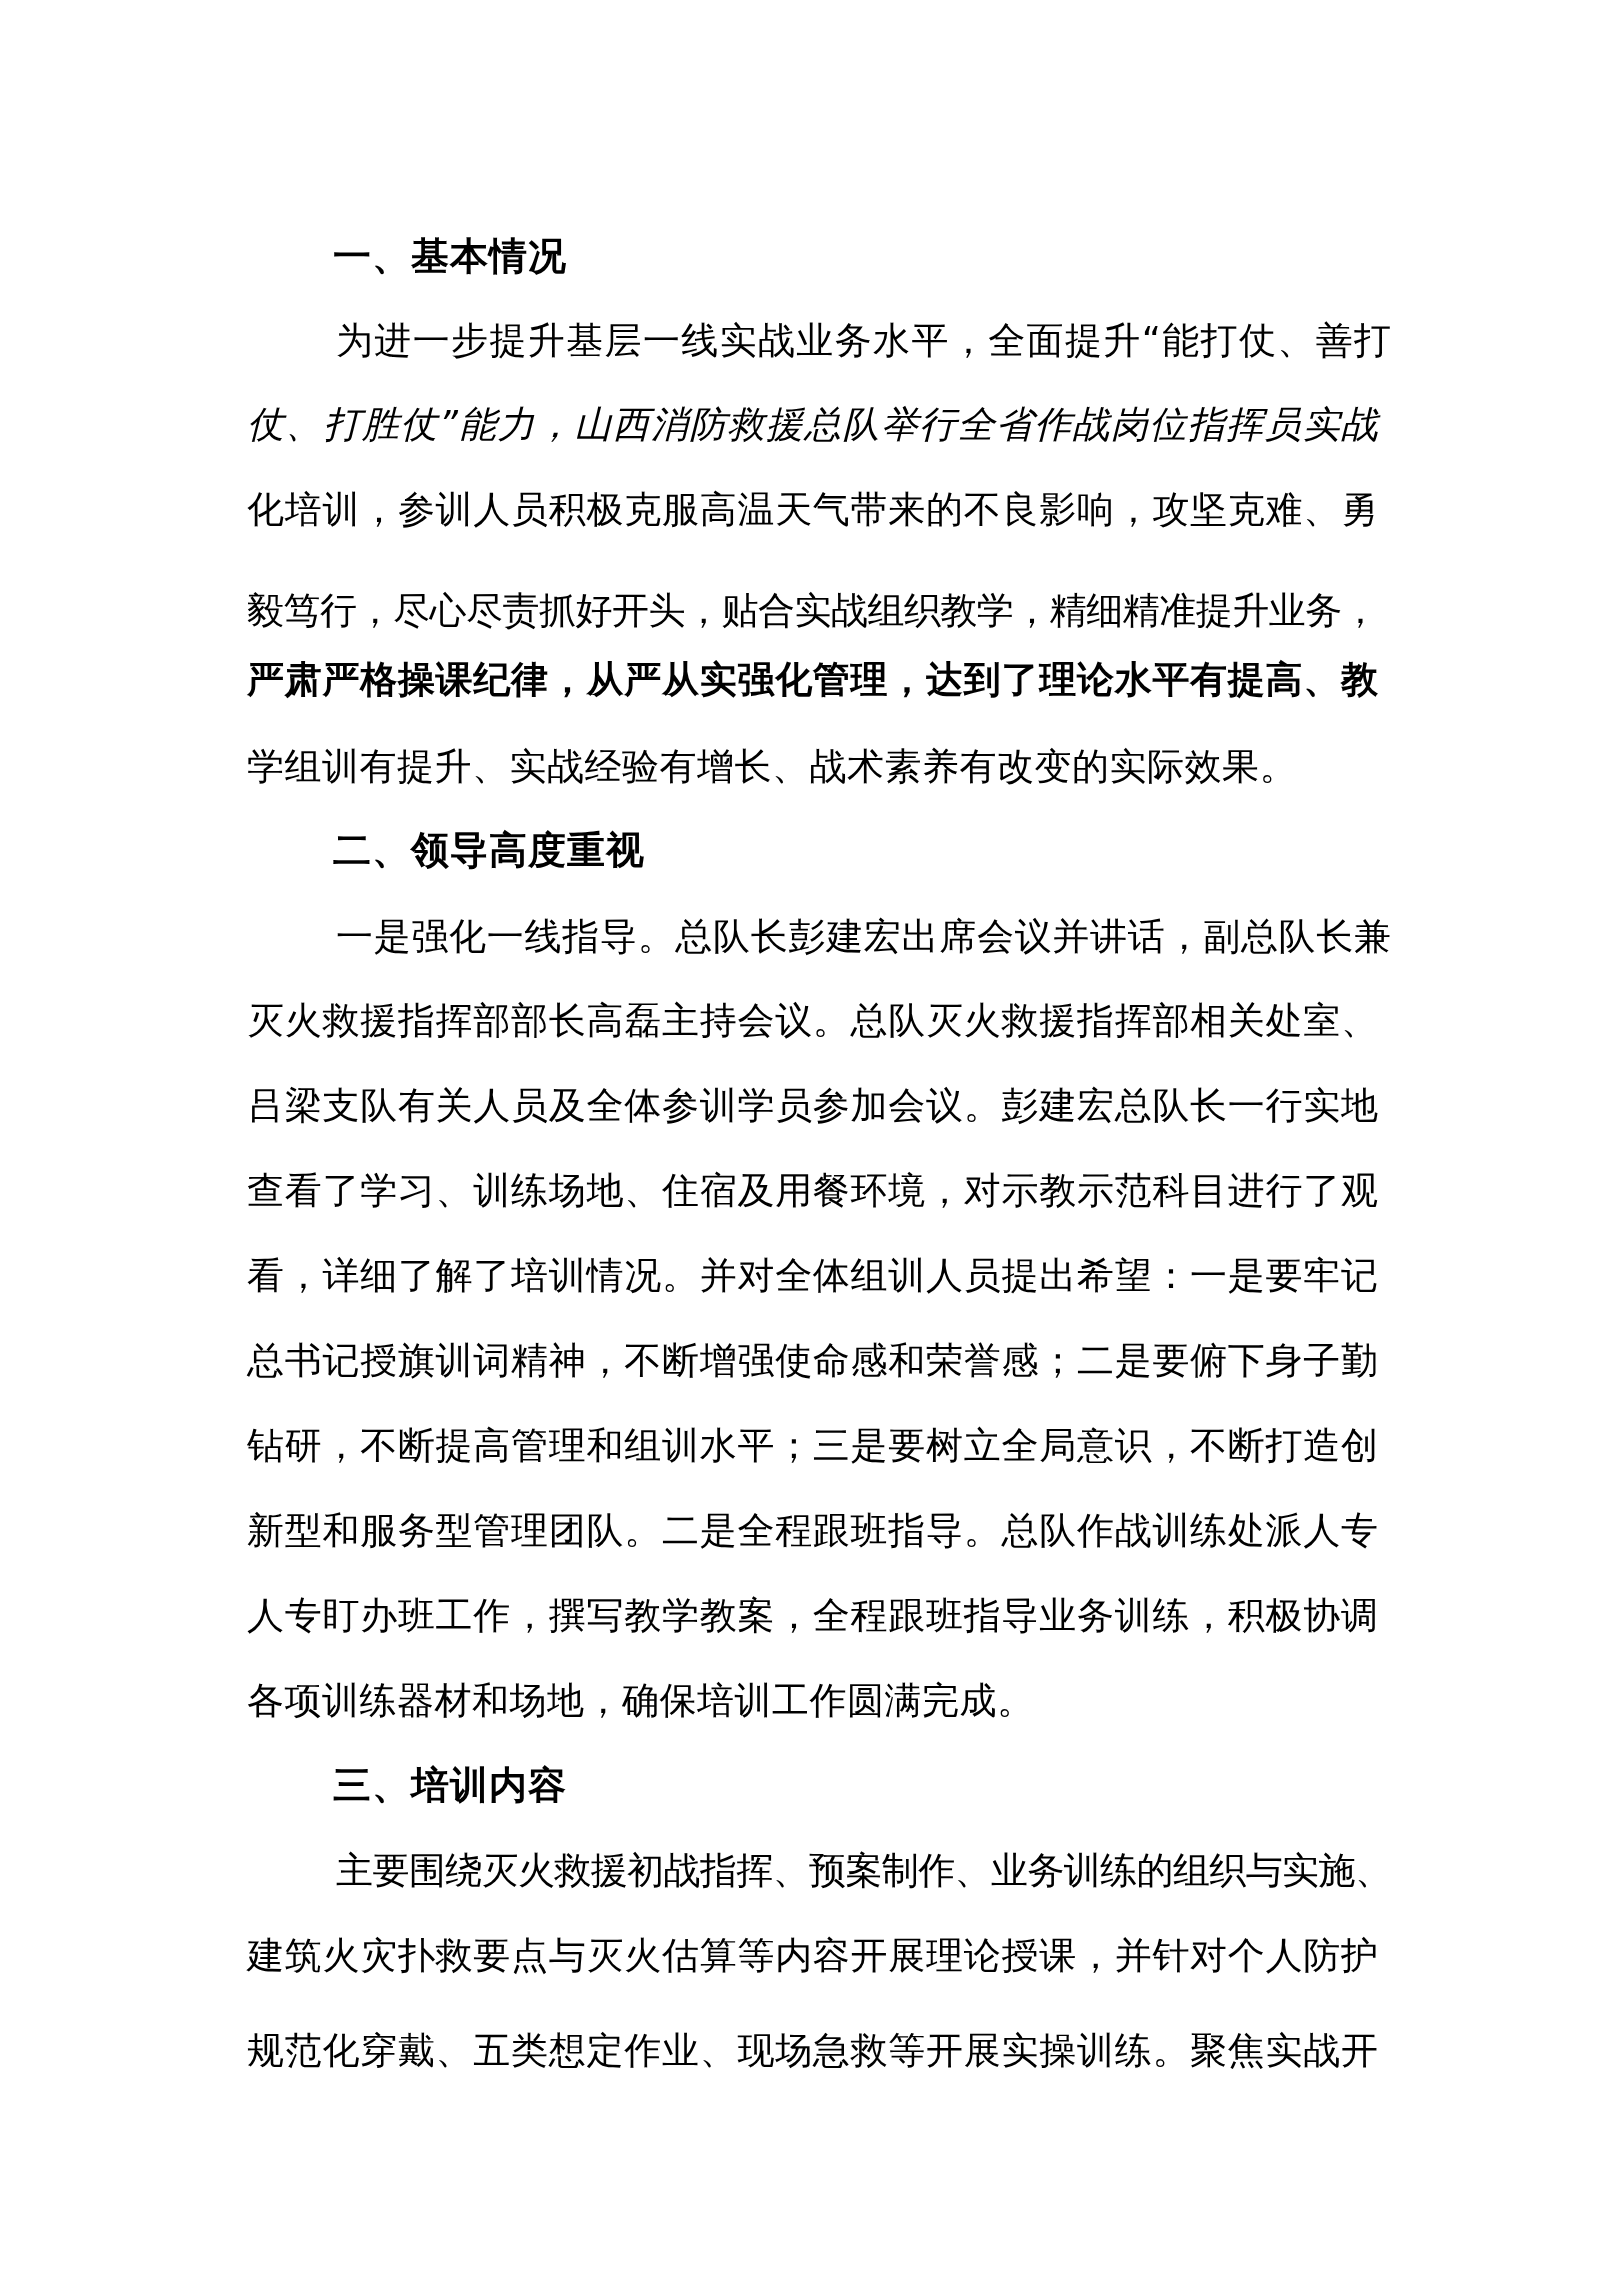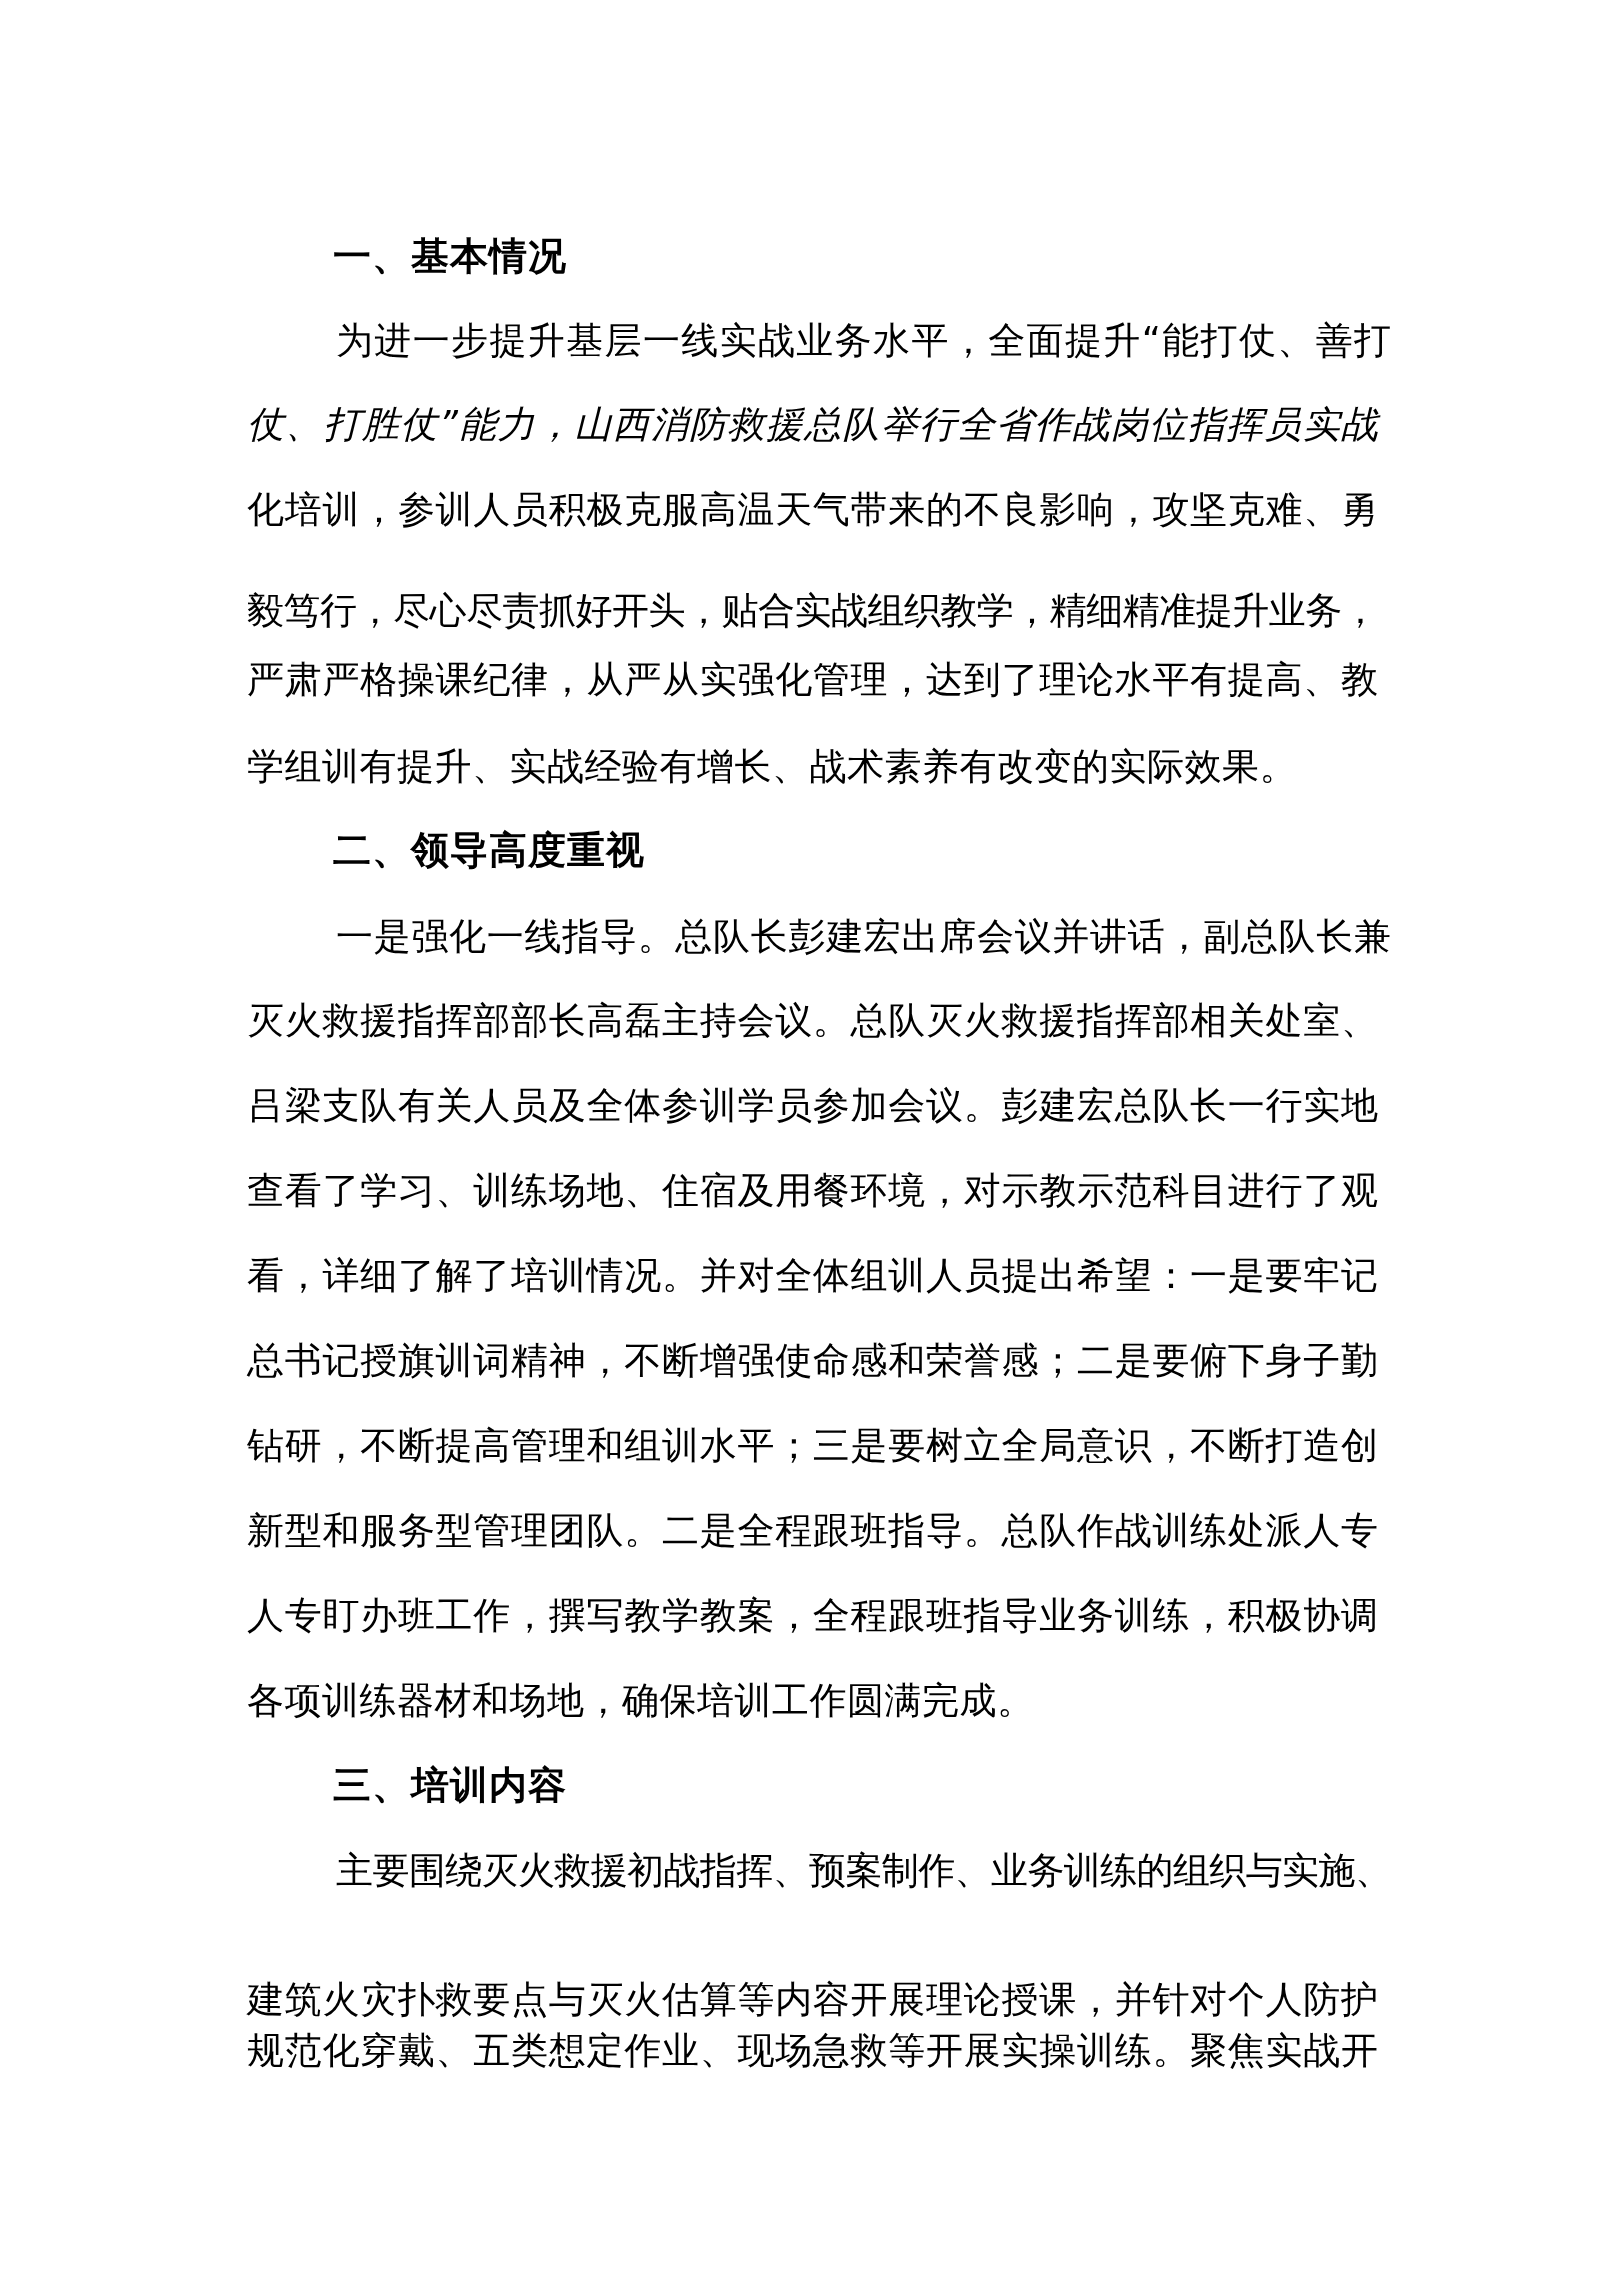--- a/index.html
+++ b/index.html
@@ -16,34 +16,34 @@
 </head>
 <body>
 
 <div class="page">
 
   <div class="heading" style="top:231px;">一、基本情况</div>
   <div class="line first" style="top: 316px; letter-spacing: 0px;">为进一步提升基层一线实战业务水平，全面提升“能打仗、善打</div>
   <div class="line" style="top: 400px; letter-spacing: 0px; font-style: italic;">仗、打胜仗”能力，山西消防救援总队举行全省作战岗位指挥员实战</div>
   <div class="line" style="top: 485px; letter-spacing: 0px;">化培训，参训人员积极克服高温天气带来的不良影响，攻坚克难、勇</div>
   <div class="line" style="top: 570px; letter-spacing: -0.8px; margin-top: 16px;">毅笃行，尽心尽责抓好开头，贴合实战组织教学，精细精准提升业务，</div>
-  <div class="line" style="top: 655px; letter-spacing: 0px;">严肃严格操课纪律，从严从实强化管理，达到了理论水平有提高、教</div>
+  <div class="line" style="top: 655px; letter-spacing: 0px; font-weight: bold;">严肃严格操课纪律，从严从实强化管理，达到了理论水平有提高、教</div>
   <div class="line last" style="top: 742px; letter-spacing: 0.5px;">学组训有提升、实战经验有增长、战术素养有改变的实际效果。</div>
 
   <div class="heading" style="top:825px;">二、领导高度重视</div>
   <div class="line first" style="top: 912px; letter-spacing: 0px;">一是强化一线指导。总队长彭建宏出席会议并讲话，副总队长兼</div>
   <div class="line" style="top: 996px; letter-spacing: 0px;">灭火救援指挥部部长高磊主持会议。总队灭火救援指挥部相关处室、</div>
   <div class="line" style="top: 1081px; letter-spacing: 0px;">吕梁支队有关人员及全体参训学员参加会议。彭建宏总队长一行实地</div>
   <div class="line" style="top: 1166px; letter-spacing: 0px;">查看了学习、训练场地、住宿及用餐环境，对示教示范科目进行了观</div>
   <div class="line" style="top: 1251px; letter-spacing: 0px;">看，详细了解了培训情况。并对全体组训人员提出希望：一是要牢记</div>
   <div class="line" style="top: 1336px; letter-spacing: 0px;">总书记授旗训词精神，不断增强使命感和荣誉感；二是要俯下身子勤</div>
   <div class="line" style="top: 1421px; letter-spacing: 0px;">钻研，不断提高管理和组训水平；三是要树立全局意识，不断打造创</div>
   <div class="line" style="top: 1506px; letter-spacing: 0px;">新型和服务型管理团队。二是全程跟班指导。总队作战训练处派人专</div>
   <div class="line last" style="top: 1676px; letter-spacing: 0.5px;">各项训练器材和场地，确保培训工作圆满完成。</div>
   <div class="line" style="top: 1591px; letter-spacing: 0px;">人专盯办班工作，撰写教学教案，全程跟班指导业务训练，积极协调</div>
 
   <div class="heading" style="top:1760px;">三、培训内容</div>
   <div class="line first" style="top: 1846px; letter-spacing: -0.9px;">主要围绕灭火救援初战指挥、预案制作、业务训练的组织与实施、</div>
-  <div class="line" style="top: 1931px; letter-spacing: 0px; margin-top: 44px;">建筑火灾扑救要点与灭火估算等内容开展理论授课，并针对个人防护</div>
+  <div class="line" style="top: 1931px; letter-spacing: 0px;">建筑火灾扑救要点与灭火估算等内容开展理论授课，并针对个人防护</div>
   <div class="line" style="top: 1987px; letter-spacing: 0px; margin-top: 39px;">规范化穿戴、五类想定作业、现场急救等开展实操训练。聚焦实战开</div>
 
 </div>
 
 
 </body></html>

